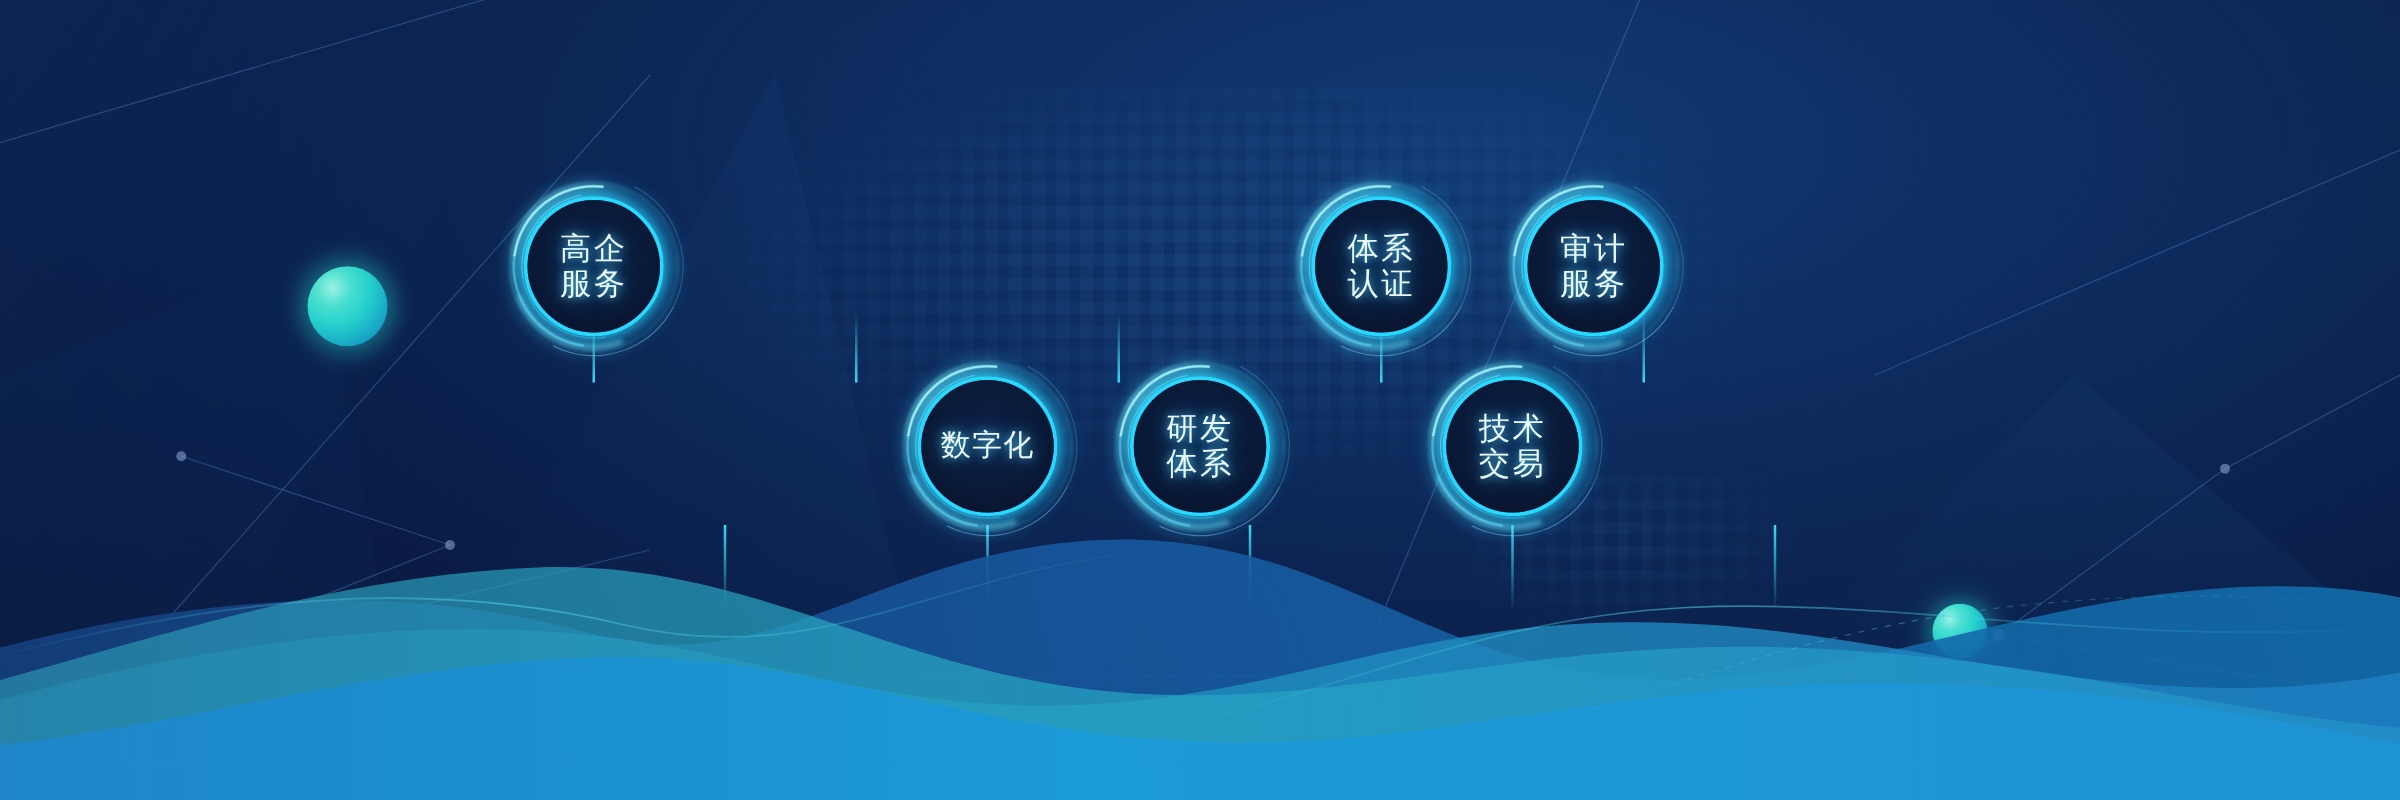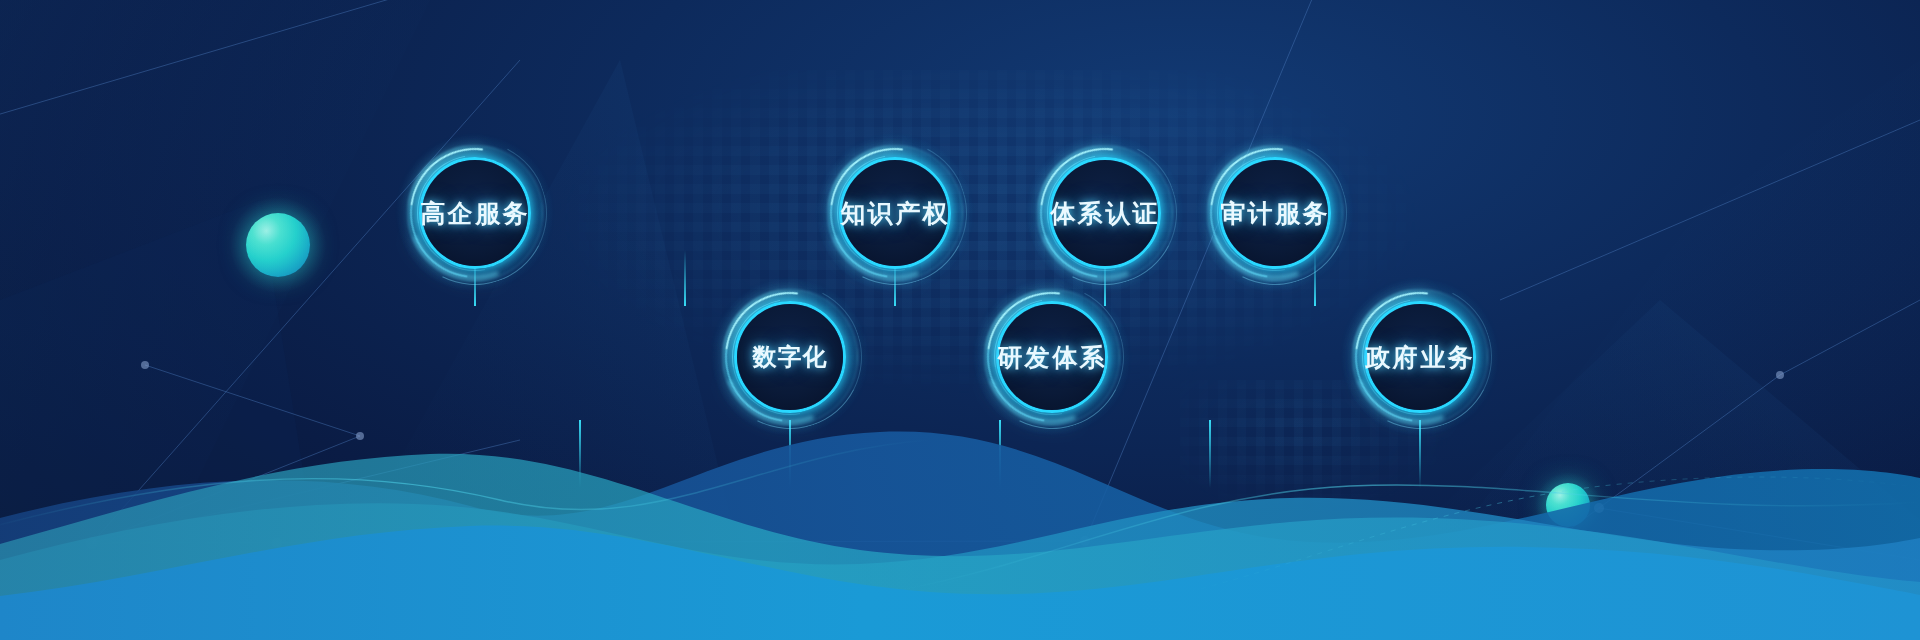--- a/index.html
+++ b/index.html
@@ -140,25 +140,25 @@
       0 0 10px rgba(41,216,255,.85),
       0 0 22px rgba(41,216,255,.45),
       inset 0 0 12px rgba(41,216,255,.35);
   }
   .bubble .disc{
     position:absolute;inset:3px;border-radius:50%;
     background:radial-gradient(circle at 50% 42%, #0d2146 0%, #0a1a38 55%, #061027 100%);
   }
   .bubble .label{
     position:absolute;inset:0;
-    display:flex;flex-direction:row;
+    display:flex;flex-direction:column;
     align-items:center;justify-content:center;
     gap:1px;
     color:#eaf9ff;
-    font-weight:700;
+    font-weight:400;
     font-size:25px;
     line-height:1.08;
     letter-spacing:2px;
     text-shadow:0 0 8px rgba(90,220,255,.85),0 0 18px rgba(40,180,255,.55);
     white-space:nowrap;
     user-select:none;
   }
   .bubble .label .ln{display:block;}
   .bubble.single .label{font-size:24px;letter-spacing:1px;}
 
@@ -249,34 +249,20 @@
     <div class="arc arc-b"></div>
     <div class="ring"></div>
     <div class="disc"></div>
     <div class="label">
       <span class="ln">高企</span>
       <span class="ln">服务</span>
     </div>
   </div>
 
 
-  <div class="bubble" style="left:895px;top:213px;">
-    <div class="halo"></div>
-    <div class="outerring"></div>
-    <div class="arc arc-c"></div>
-    <div class="arc arc-d"></div>
-    <div class="arc arc-a"></div>
-    <div class="arc arc-b"></div>
-    <div class="ring"></div>
-    <div class="disc"></div>
-    <div class="label">
-      <span class="ln">知识</span>
-      <span class="ln">产权</span>
-    </div>
-  </div>
 
   <div class="bubble" style="left:1105px;top:213px;">
     <div class="halo"></div>
     <div class="outerring"></div>
     <div class="arc arc-c"></div>
     <div class="arc arc-d"></div>
     <div class="arc arc-a"></div>
     <div class="arc arc-b"></div>
     <div class="ring"></div>
     <div class="disc"></div>
@@ -309,50 +295,50 @@
     <div class="arc arc-d"></div>
     <div class="arc arc-a"></div>
     <div class="arc arc-b"></div>
     <div class="ring"></div>
     <div class="disc"></div>
     <div class="label">
       <span class="ln">数字化</span>
     </div>
   </div>
 
-  <div class="bubble" style="left:1052px;top:357px;">
+  <div class="bubble" style="left:960px;top:357px;">
     <div class="halo"></div>
     <div class="outerring"></div>
     <div class="arc arc-c"></div>
     <div class="arc arc-d"></div>
     <div class="arc arc-a"></div>
     <div class="arc arc-b"></div>
     <div class="ring"></div>
     <div class="disc"></div>
     <div class="label">
       <span class="ln">研发</span>
       <span class="ln">体系</span>
     </div>
   </div>
 
-
-  <div class="bubble" style="left:1420px;top:357px;">
-    <div class="halo"></div>
-    <div class="outerring"></div>
-    <div class="arc arc-c"></div>
-    <div class="arc arc-d"></div>
-    <div class="arc arc-a"></div>
-    <div class="arc arc-b"></div>
-    <div class="ring"></div>
-    <div class="disc"></div>
-    <div class="label">
-      <span class="ln">政府</span>
-      <span class="ln">业务</span>
-    </div>
-  </div>
+  <div class="bubble" style="left:1210px;top:357px;">
+    <div class="halo"></div>
+    <div class="outerring"></div>
+    <div class="arc arc-c"></div>
+    <div class="arc arc-d"></div>
+    <div class="arc arc-a"></div>
+    <div class="arc arc-b"></div>
+    <div class="ring"></div>
+    <div class="disc"></div>
+    <div class="label">
+      <span class="ln">技术</span>
+      <span class="ln">交易</span>
+    </div>
+  </div>
+
 
   <div class="waves">
     <svg viewBox="0 0 1920 230" preserveAspectRatio="none" aria-hidden="true">
       <defs>
         <linearGradient id="wv1" x1="0" y1="0" x2="1" y2="0">
           <stop offset="0%" stop-color="#15407e"></stop>
           <stop offset="45%" stop-color="#17599f"></stop>
           <stop offset="100%" stop-color="#1270ae"></stop>
         </linearGradient>
         <linearGradient id="wv2" x1="0" y1="0" x2="1" y2="0">

